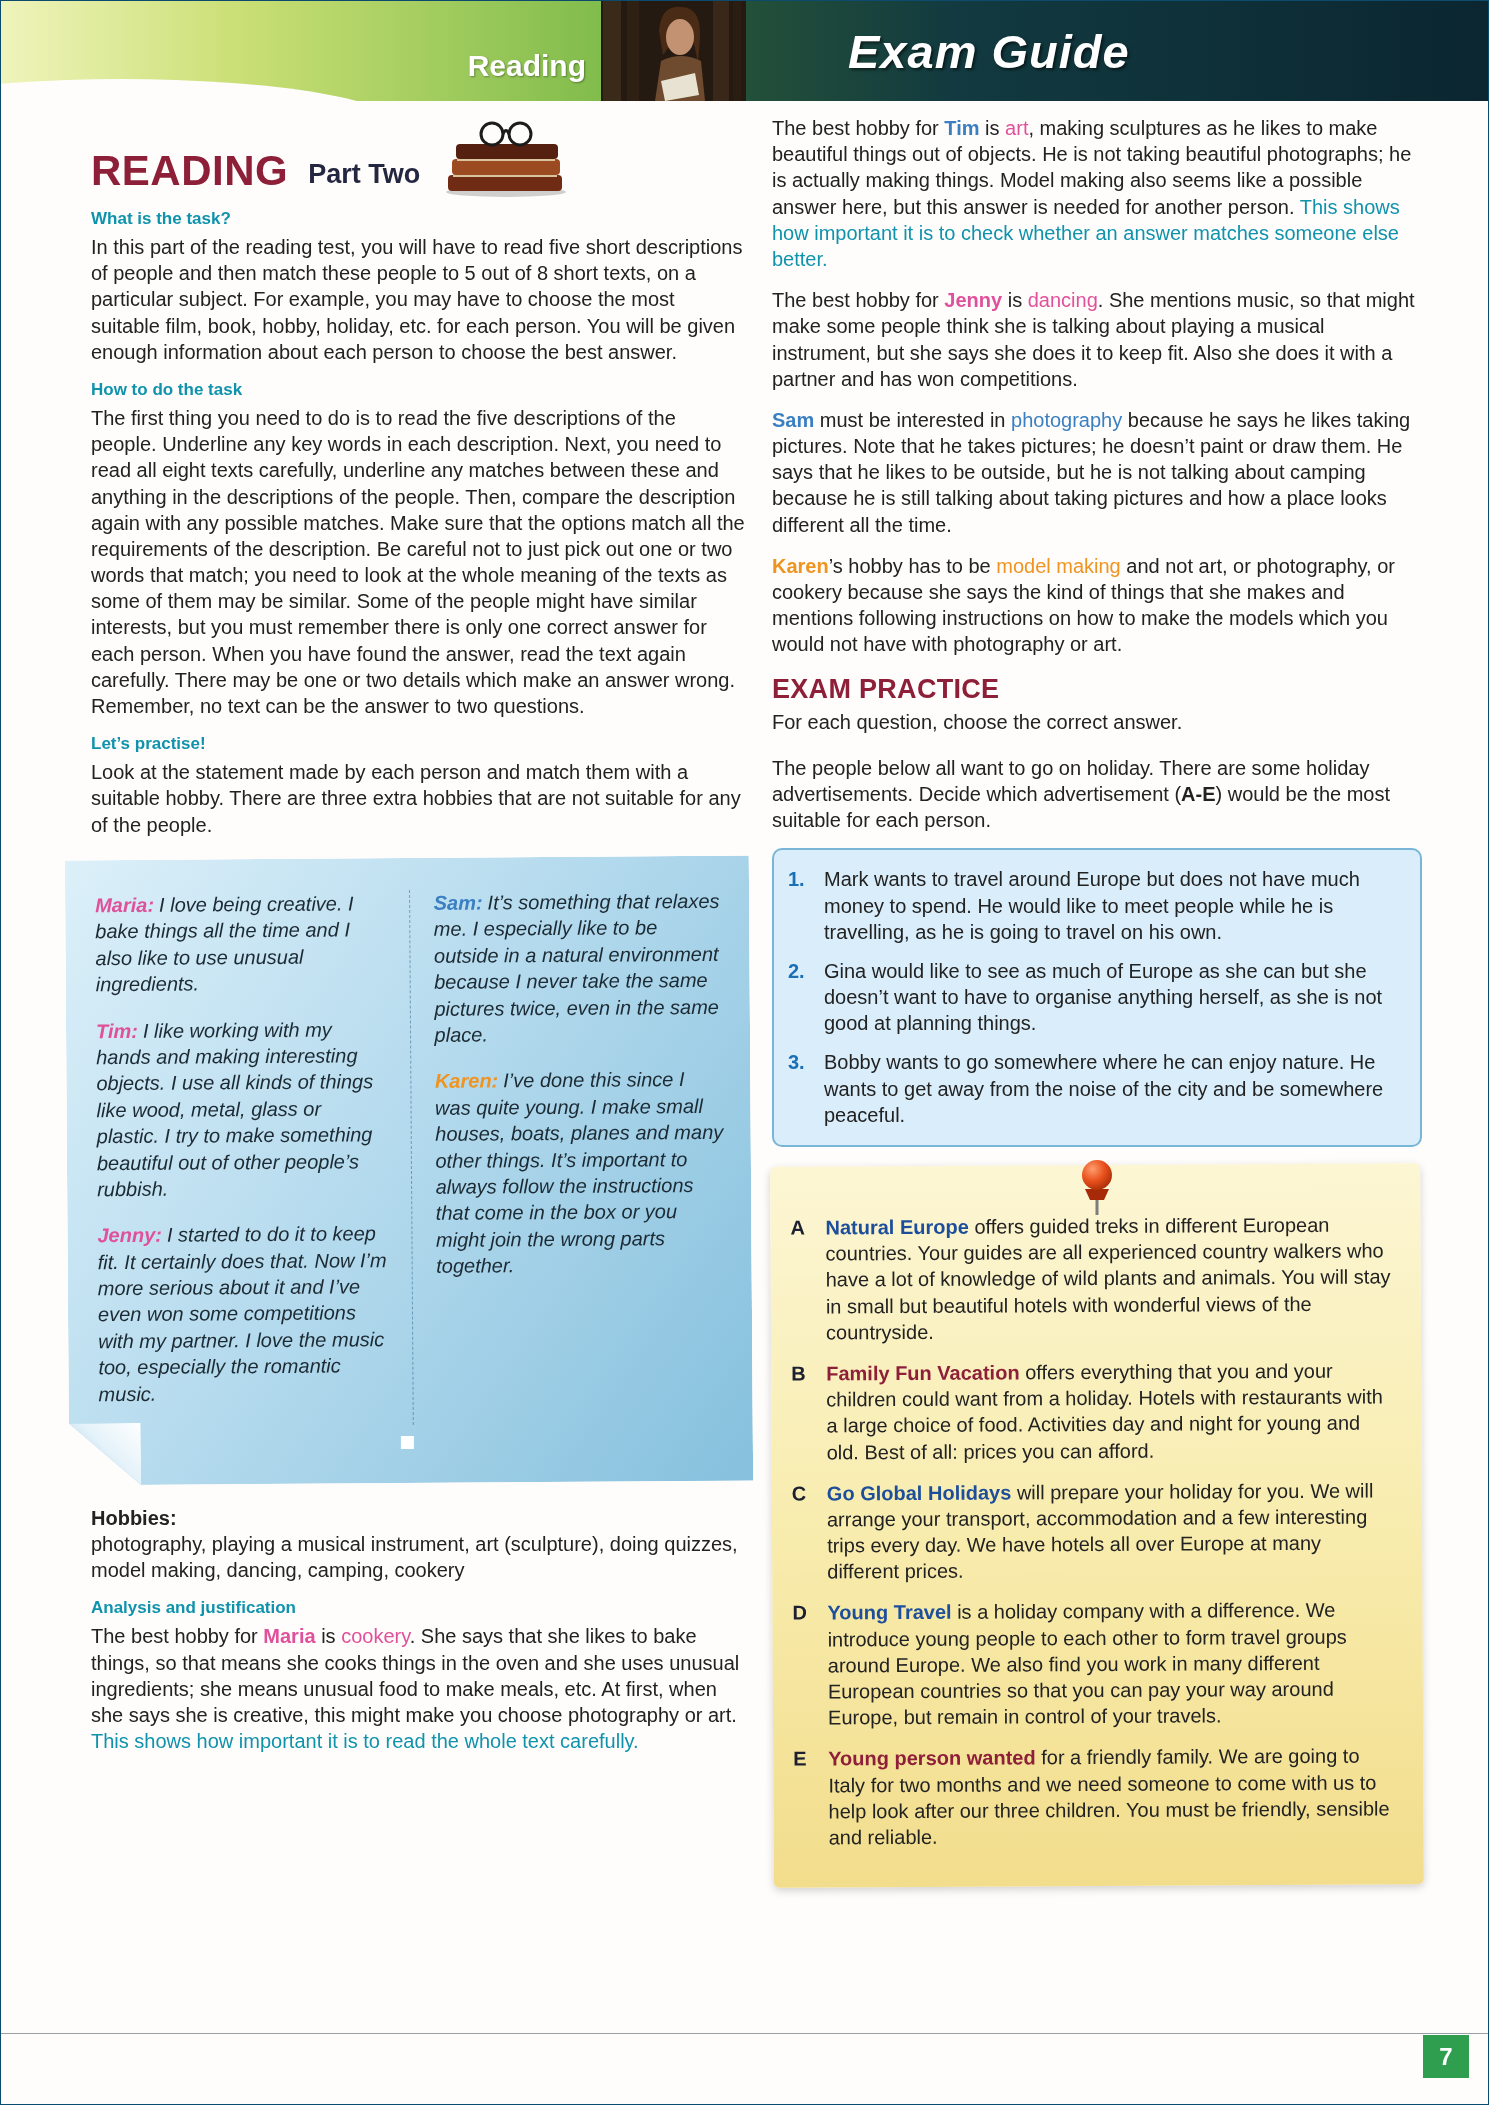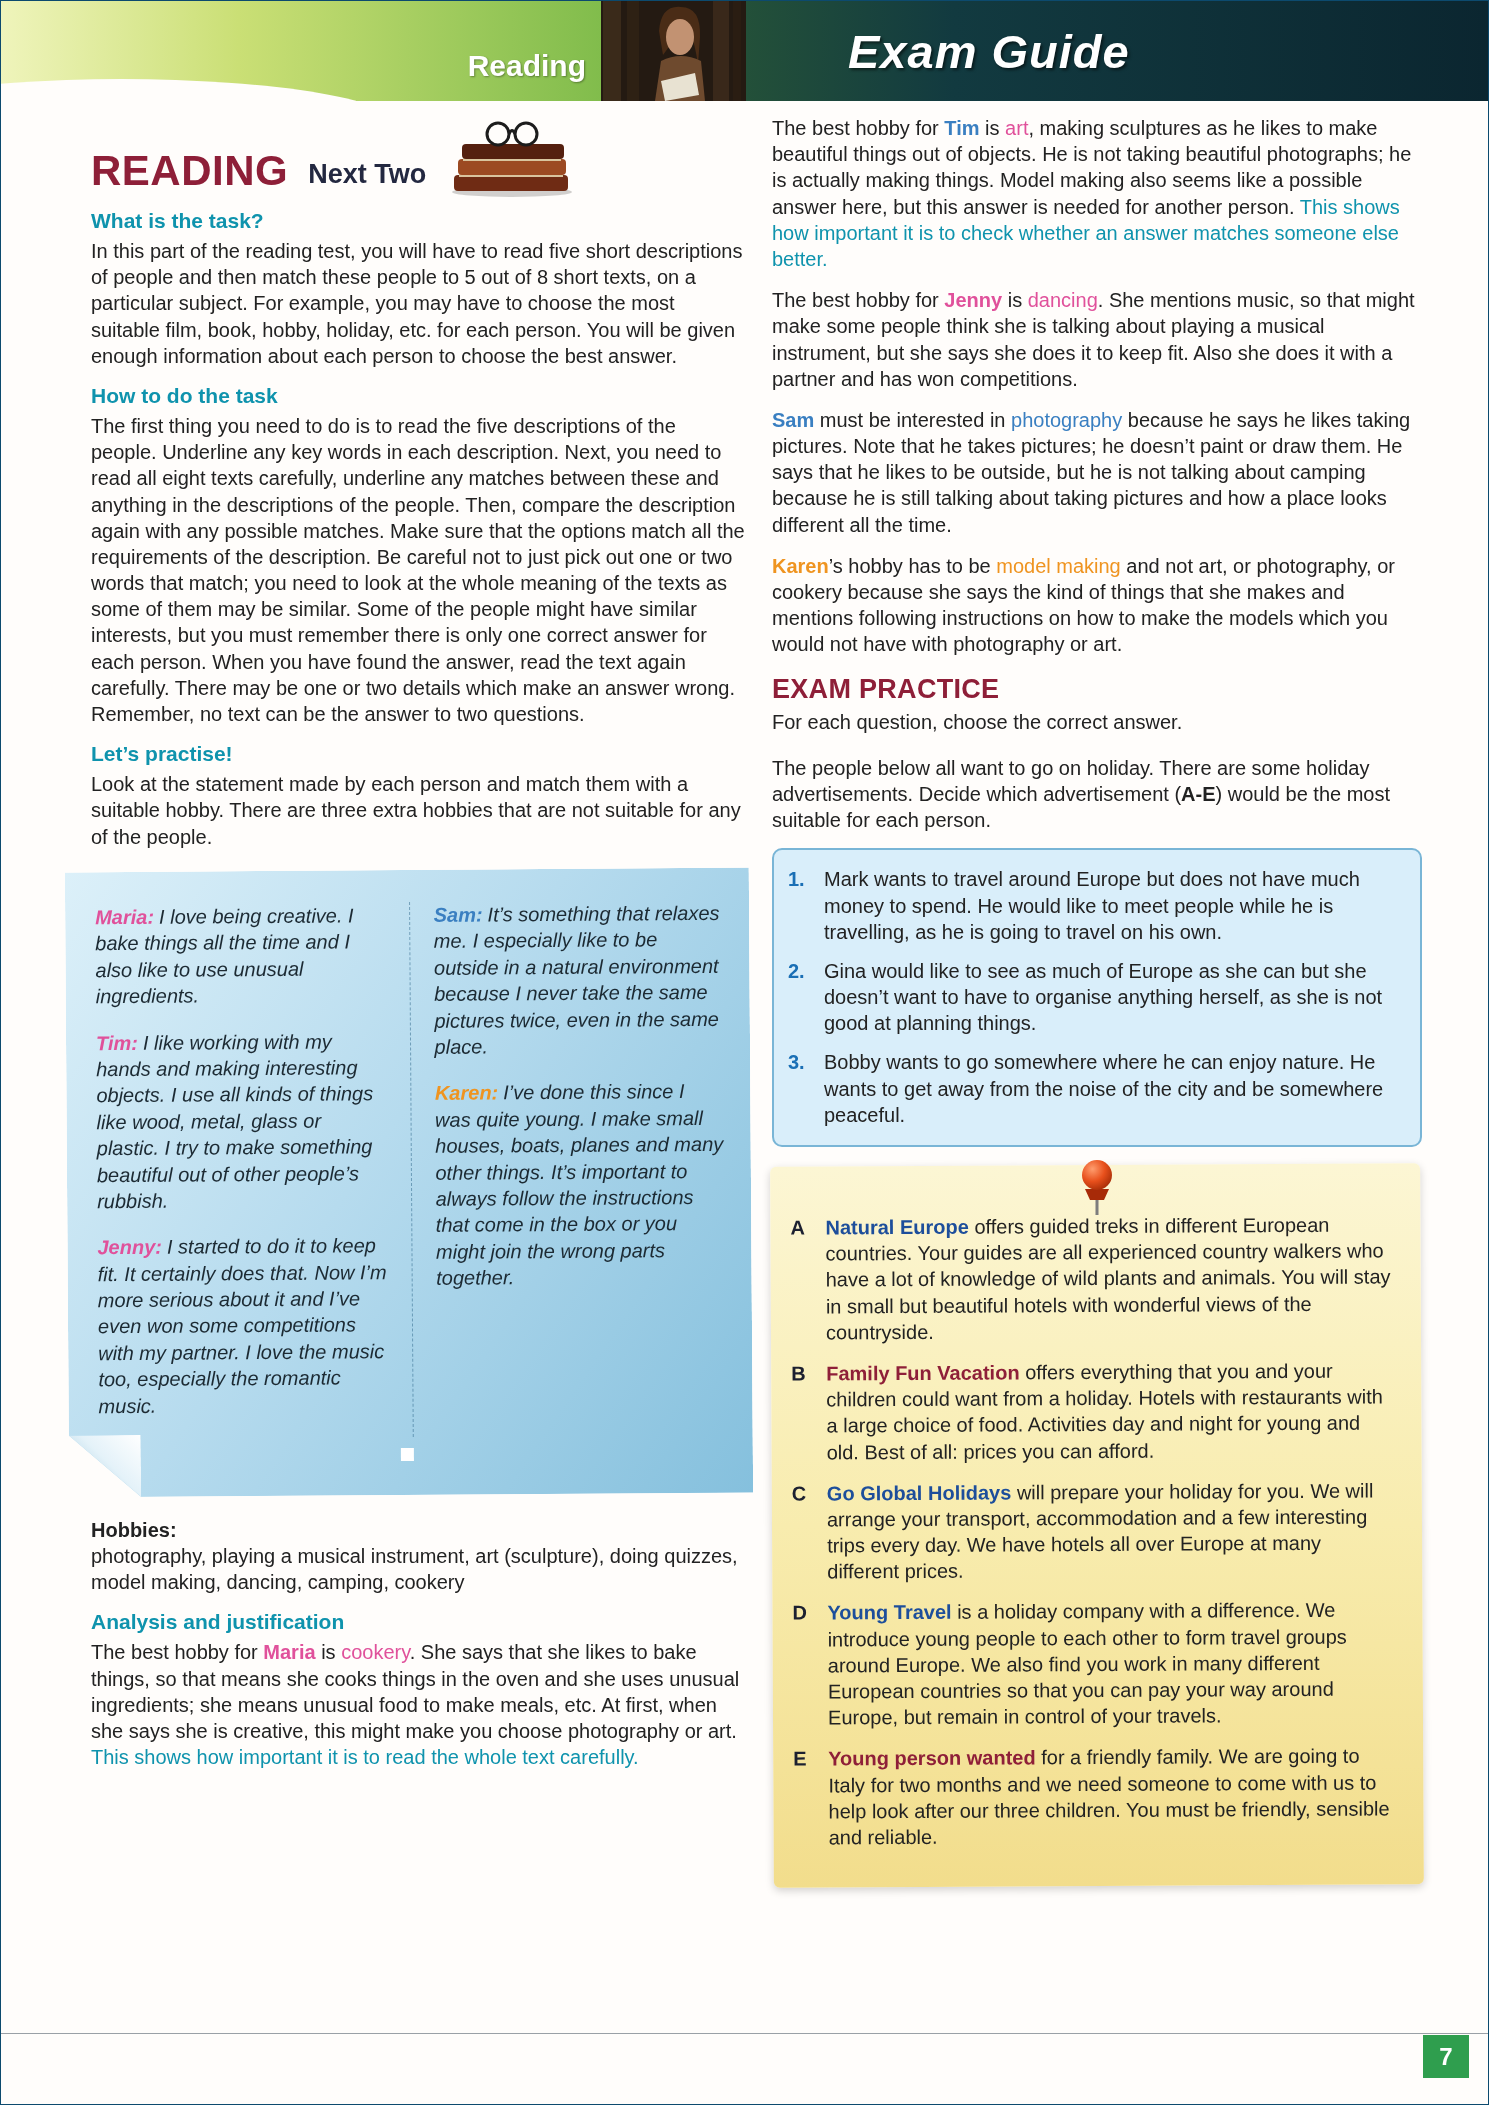--- a/index.html
+++ b/index.html
@@ -40,21 +40,21 @@
   .content { display:flex; gap:26px; padding:14px 0 0 90px; }
   .col-left  { width:655px; }
   .col-right { width:650px; }
   p { margin:0 0 15px; font-size:20px; line-height:1.31; }
 
   .title-row { display:flex; align-items:flex-end; gap:20px; margin:2px 0 4px; height:78px; }
   h1.main-title { color:#8e1f38; font-size:42px; margin:0; font-weight:bold; letter-spacing:.5px; }
   .part-label { font-size:27px; font-weight:bold; color:#232840; padding-bottom:5px; }
   .books-icon { position:relative; top:6px; }
 
-  .teal-h   { color:#0f93ad; font-size:21px; font-weight:bold; margin:14px 0 5px; }
+  .teal-h   { color:#0f93ad; font-size:17px; font-weight:bold; margin:14px 0 5px; }
   .maroon-h { color:#8e1f38; font-size:27px; font-weight:bold; margin:16px 0 4px; letter-spacing:.3px; }
 
   
   .b { font-weight:bold; }
   .i { }
   .pink   { color:#e0519b; }
   .blue   { color:#3a7fc1; }
   .orange { color:#ef9420; }
   .teal   { color:#0f93ad; }
   .navy   { color:#1d4e9b; }
@@ -137,21 +137,21 @@
       <span class="brand">Exam Guide</span>
     </div>
   </header>
 
   <main class="content">
 
     <section class="col-left">
 
       <div class="title-row">
         <h1 class="main-title">READING</h1>
-        <span class="part-label">Next Two</span>
+        <span class="part-label">Part Two</span>
         <span class="books-icon">
           <svg width="130" height="84" viewBox="0 0 130 84">
             <ellipse cx="66" cy="79" rx="60" ry="5" fill="rgba(0,0,0,.18)"></ellipse>
             <rect x="8" y="62" width="114" height="16" rx="4" fill="#6f2b14"></rect>
             <rect x="13" y="60" width="104" height="4" fill="#d9c49e"></rect>
             <rect x="12" y="46" width="108" height="16" rx="4" fill="#9c4a22"></rect>
             <rect x="17" y="44" width="98" height="4" fill="#d9c49e"></rect>
             <rect x="16" y="31" width="102" height="15" rx="4" fill="#55200f"></rect>
             <circle cx="52" cy="21" r="11" fill="none" stroke="#1c1c1c" stroke-width="3"></circle>
             <circle cx="80" cy="21" r="11" fill="none" stroke="#1c1c1c" stroke-width="3"></circle>

